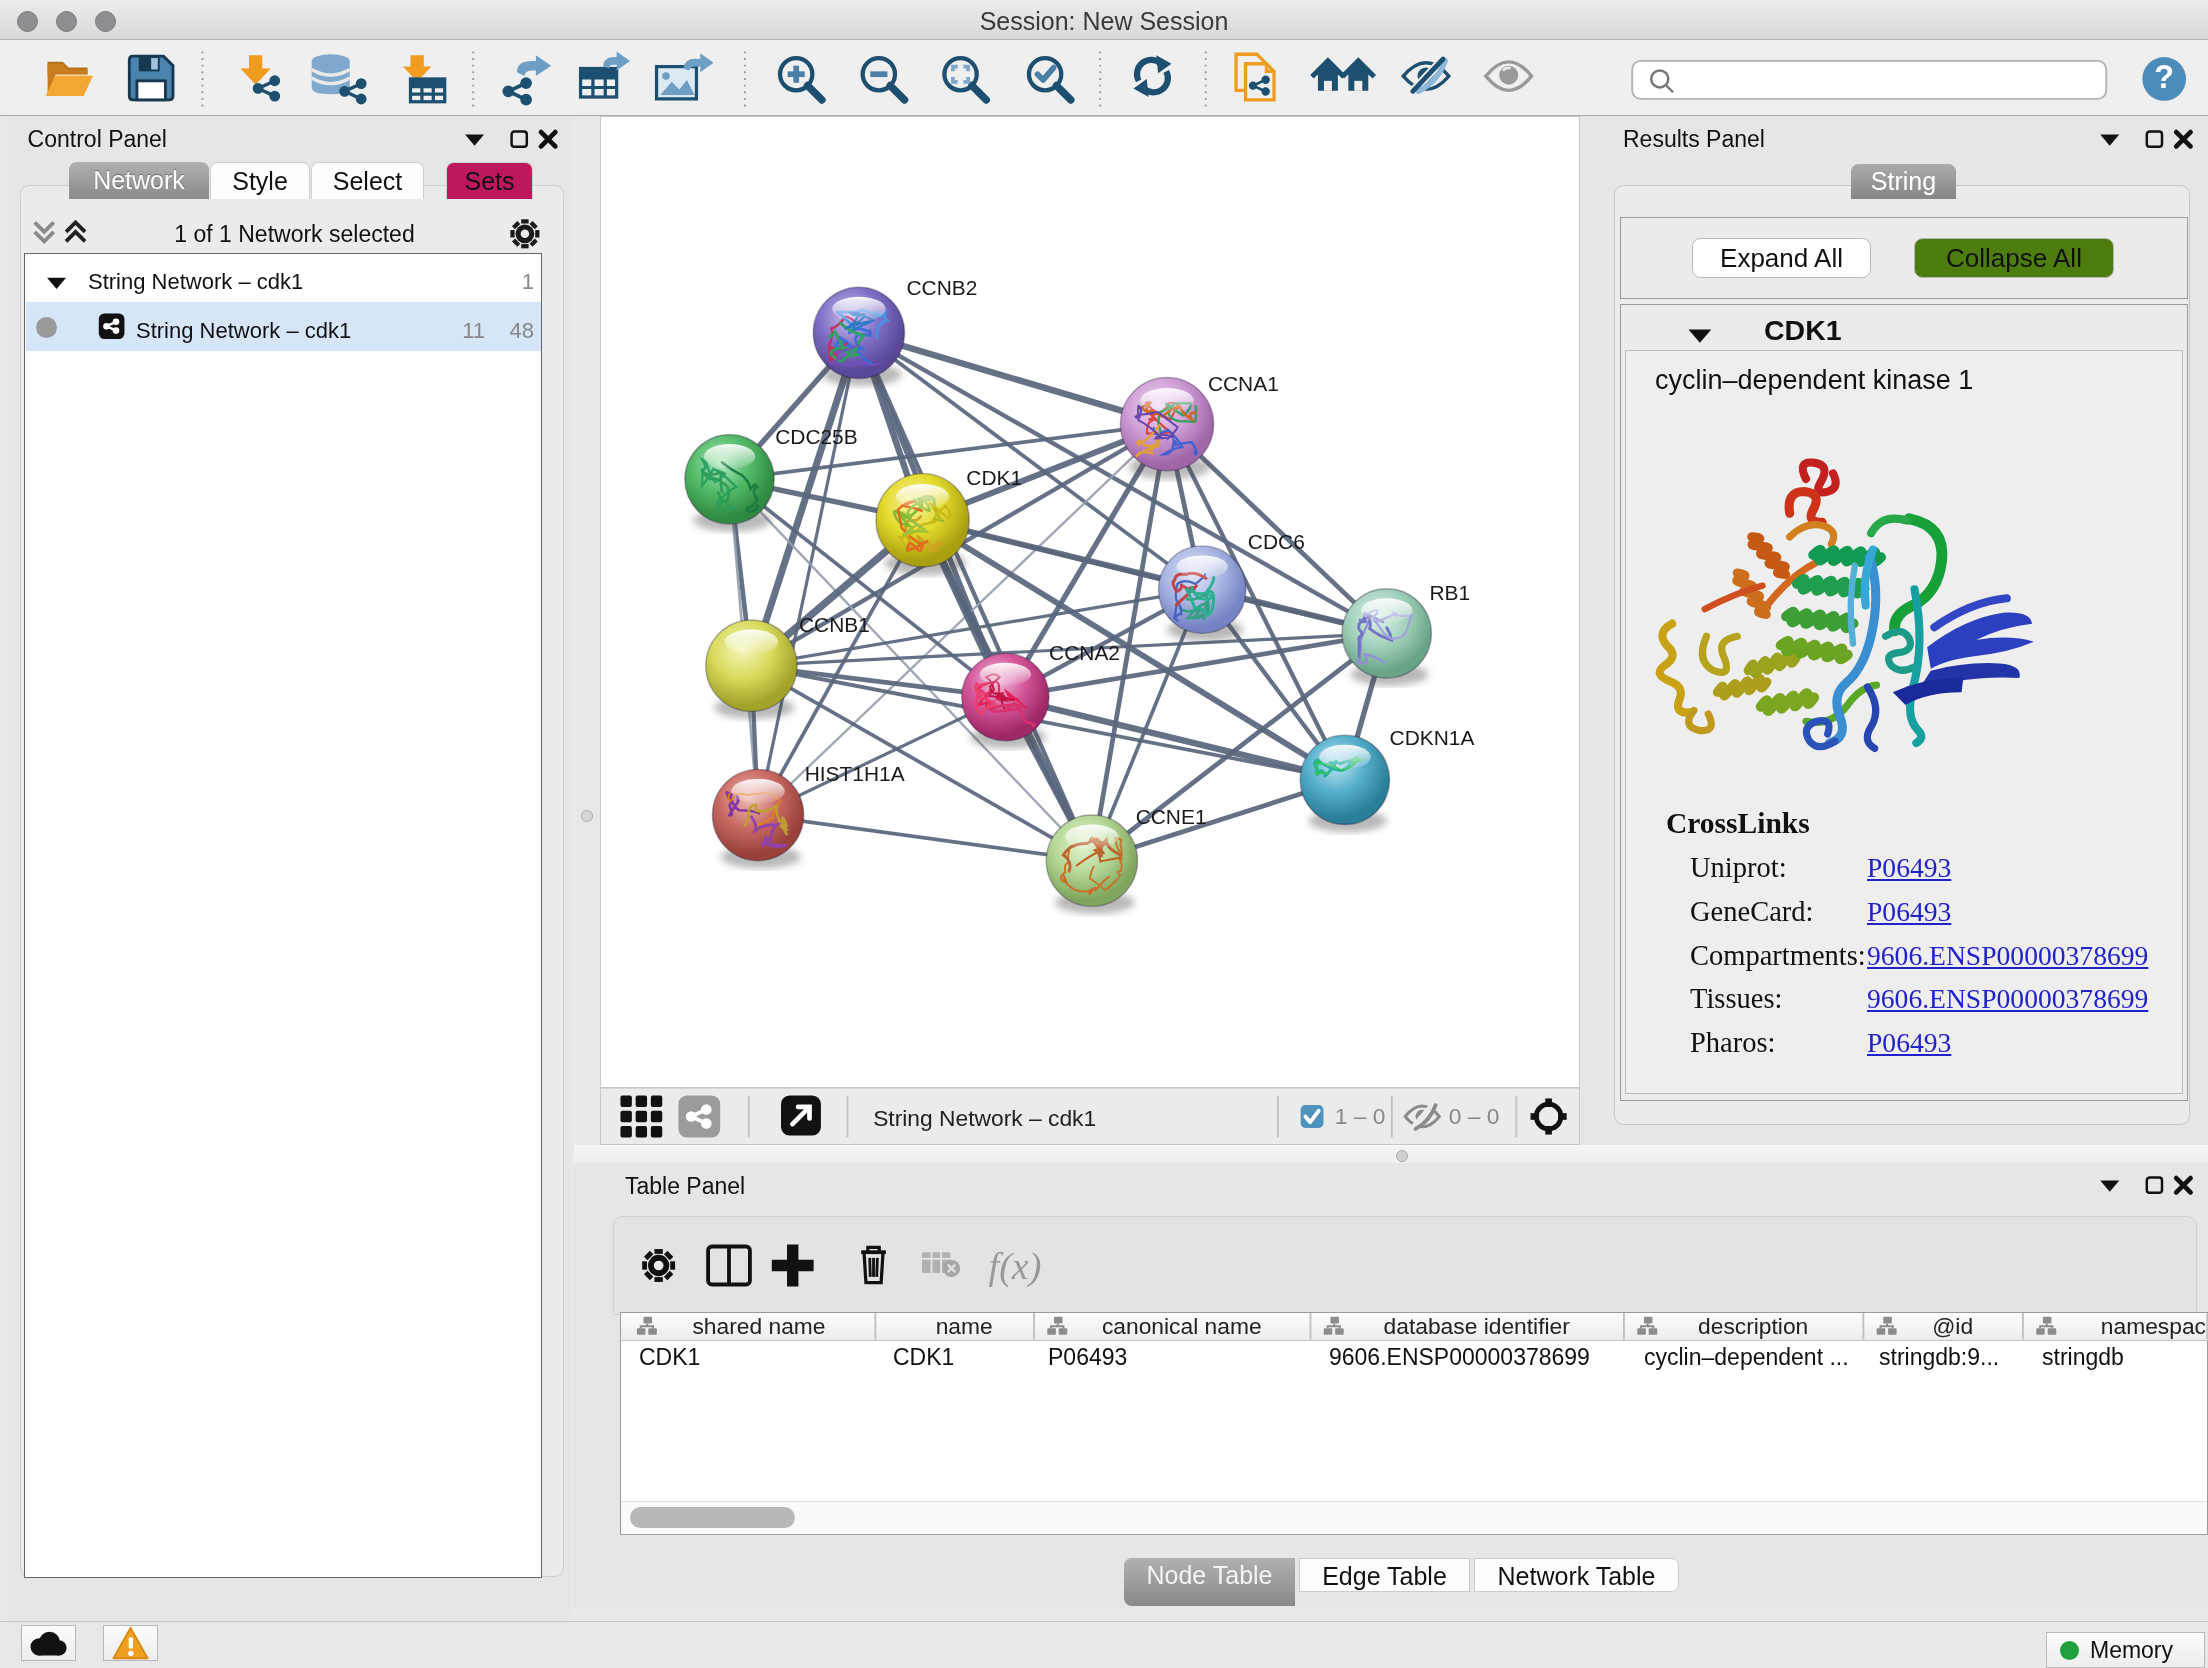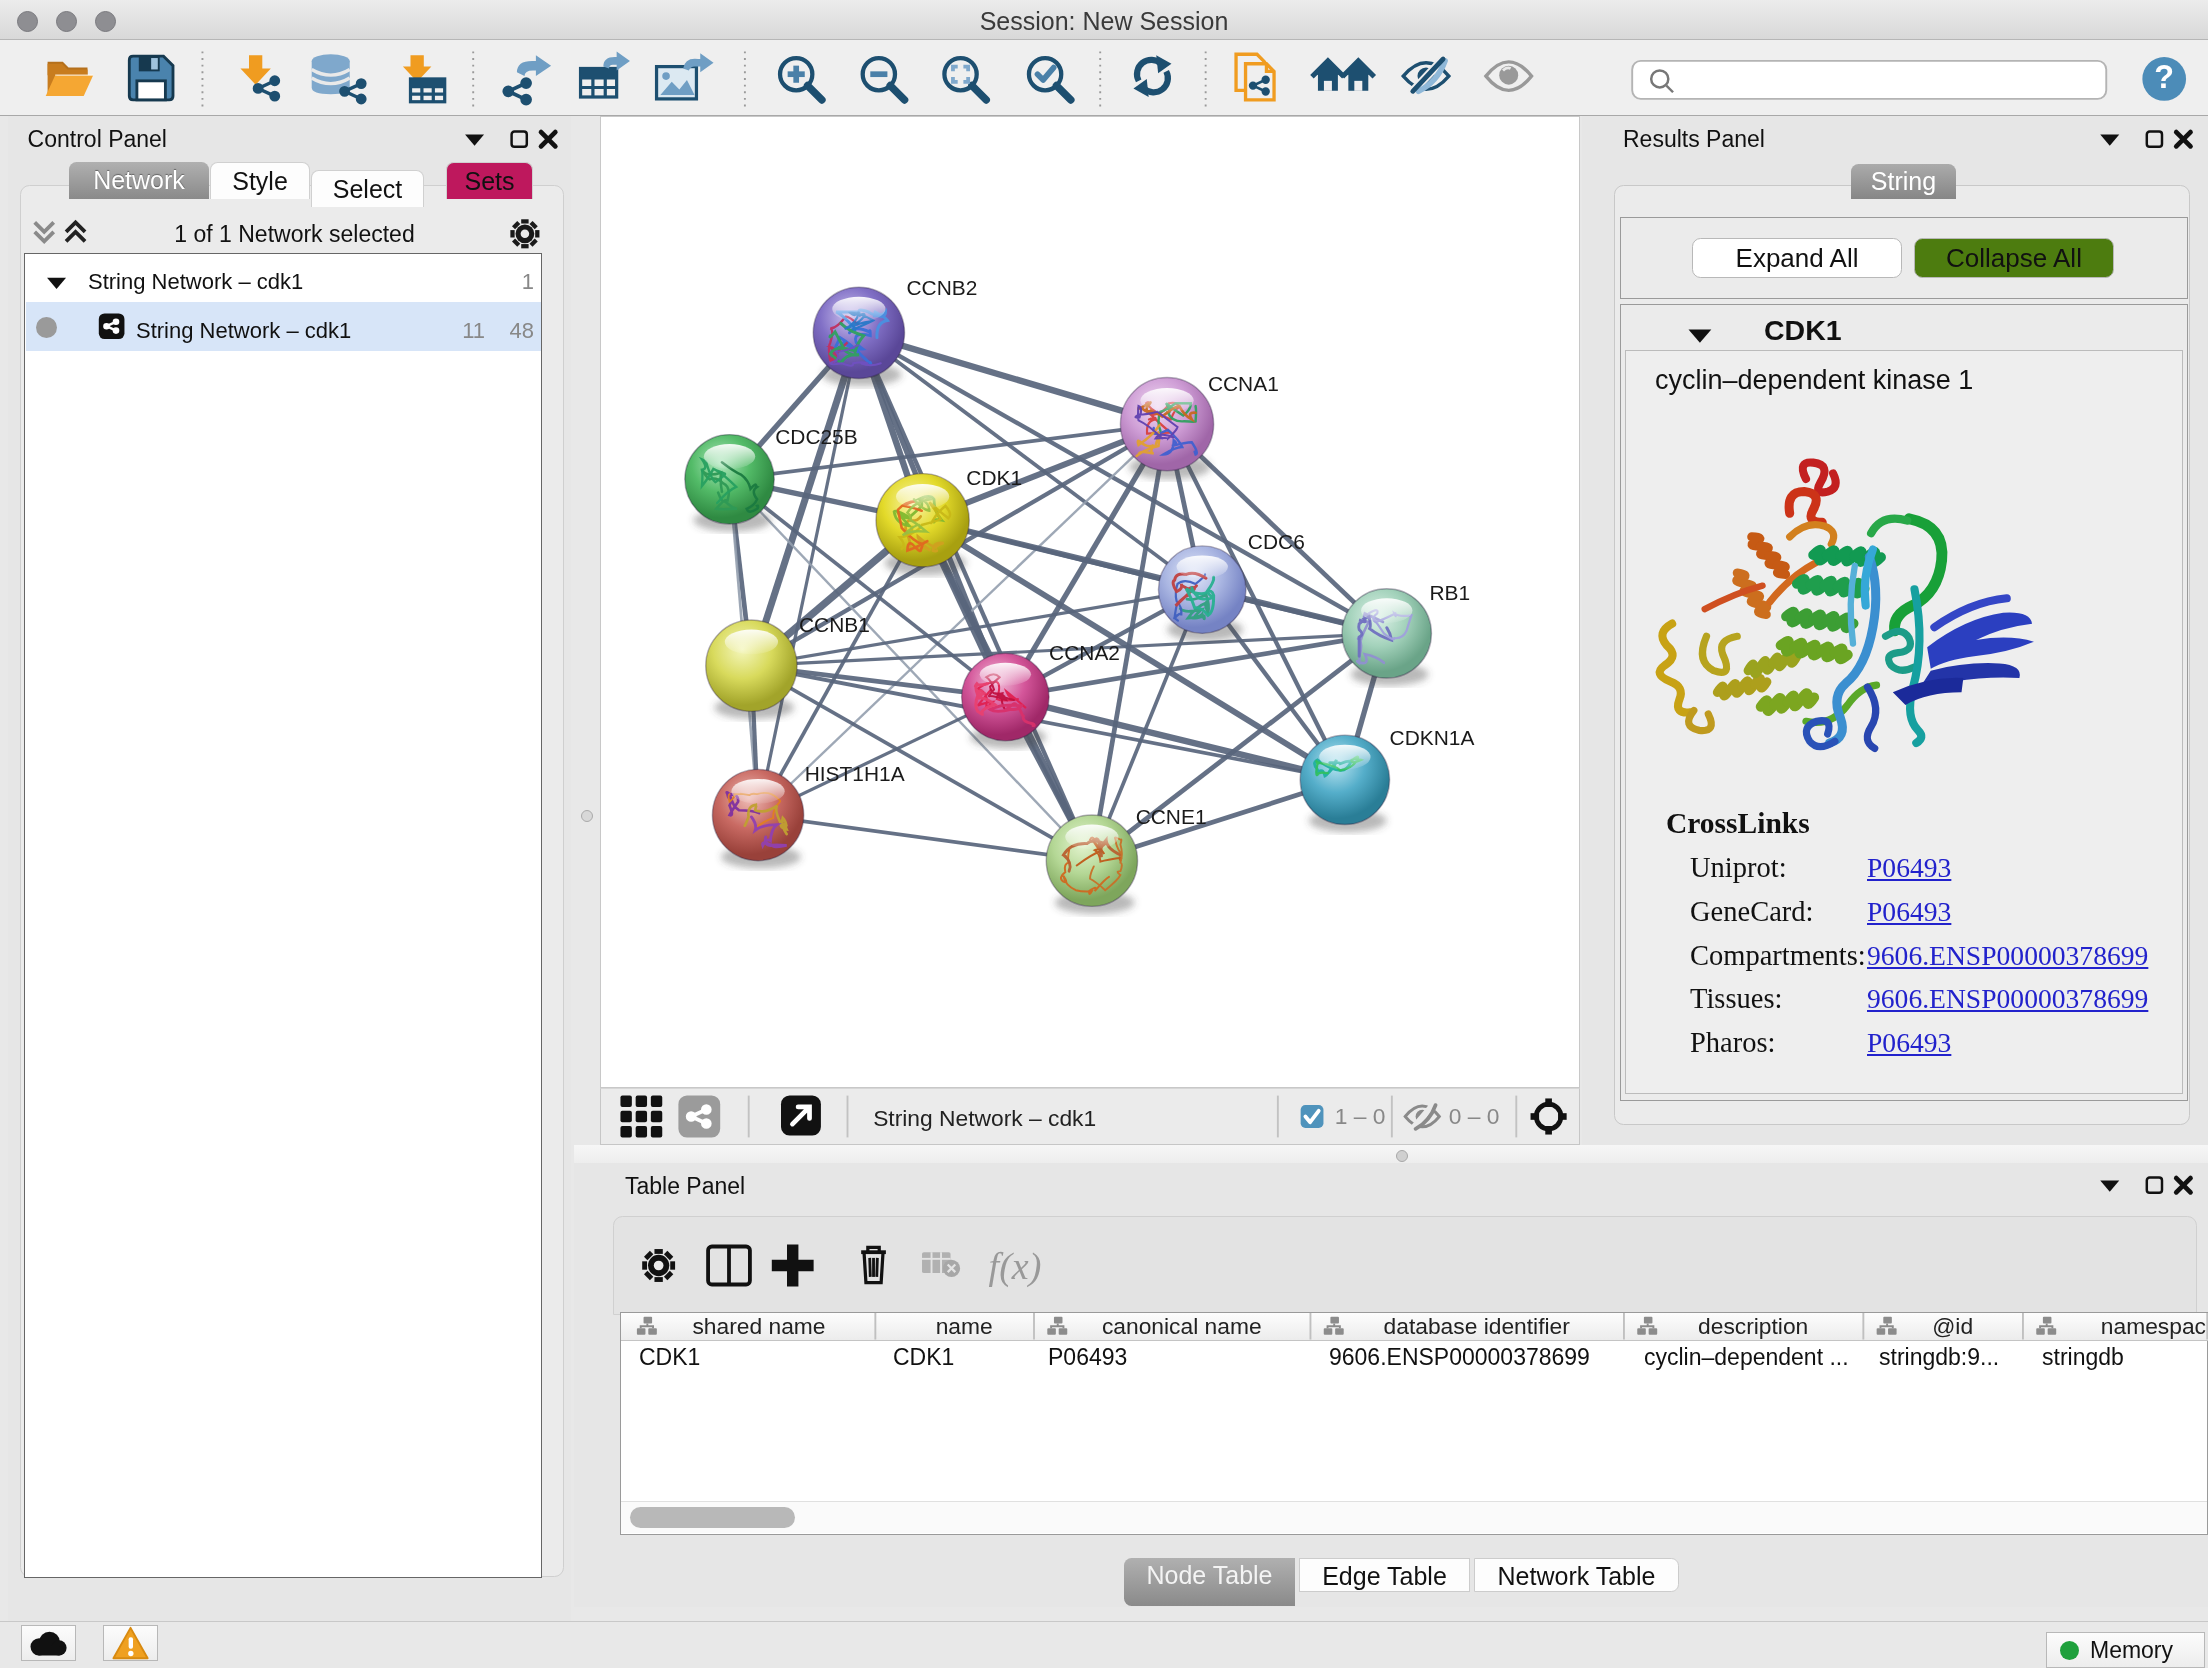--- a/index.html
+++ b/index.html
@@ -206,21 +206,21 @@
     <path d="M489 11 L509 11 L499 23 Z" fill="#111"></path>
     <rect x="538" y="8" width="16" height="16" rx="3" fill="none" stroke="#111" stroke-width="2.6"></rect>
     <g stroke="#111" stroke-width="5" stroke-linecap="round">
       <line x1="569" y1="8.5" x2="584" y2="23.5"></line>
       <line x1="584" y1="8.5" x2="569" y2="23.5"></line>
     </g>
   </svg>
 <div class="abs" style="left:20px;top:185px;width:544px;height:1392px;background:#ebebeb;border:1px solid #cfcfcf;border-radius:9.5px"></div>
 <div class="abs" style="left:69px;top:162px;width:140px;height:37px;background:linear-gradient(#b0b0b0,#8a8a8a);border-radius:7.6px 7.6px 0 0;color:#fff;text-align:center;line-height:37px;font-size:25px;text-shadow:0 -1px 1px rgba(0,0,0,0.4)">Network</div>
 <div class="abs" style="left:210px;top:162px;width:100px;height:37px;background:#fdfdfd;border:1px solid #d0d0d0;border-bottom:none;border-radius:7.6px 7.6px 0 0;color:#111;text-align:center;line-height:37px;font-size:25px">Style</div>
-<div class="abs" style="left:311px;top:170px;width:113px;height:37px;background:#fdfdfd;border:1px solid #d0d0d0;border-bottom:none;border-radius:7.6px 7.6px 0 0;color:#111;text-align:center;line-height:37px;font-size:25px">Select</div>
+<div class="abs" style="left:311px;top:162px;width:113px;height:37px;background:#fdfdfd;border:1px solid #d0d0d0;border-bottom:none;border-radius:7.6px 7.6px 0 0;color:#111;text-align:center;line-height:37px;font-size:25px">Select</div>
 <div class="abs" style="left:446px;top:162px;width:87px;height:37px;background:#be185d;border:1px solid #d0d0d0;border-bottom:none;border-radius:7.6px 7.6px 0 0;color:#111;text-align:center;line-height:37px;font-size:25px">Sets</div>
 <svg width="571" height="76" viewBox="0 0 600 80" style="left:0;top:211px">
     <g transform="translate(36,12)" stroke="#8a8a8a" stroke-width="4" fill="none">
       <path d="M0 0 L10 10 L20 0"></path>
       <path d="M0 10 L10 20 L20 10"></path>
     </g>
     <g transform="translate(69,12)" stroke="#222" stroke-width="4" fill="none">
       <path d="M0 10 L10 0 L20 10"></path>
       <path d="M0 20 L10 10 L20 20"></path>
     </g>
@@ -537,21 +537,21 @@
     <path d="M545 11 L565 11 L555 23 Z" fill="#111"></path>
     <rect x="594" y="8" width="16" height="16" rx="3" fill="none" stroke="#111" stroke-width="2.6"></rect>
     <g stroke="#111" stroke-width="5" stroke-linecap="round">
       <line x1="625" y1="8.5" x2="640" y2="23.5"></line>
       <line x1="640" y1="8.5" x2="625" y2="23.5"></line>
     </g>
   </svg>
 <div class="abs" style="left:1851px;top:164px;width:105px;height:35px;background:linear-gradient(#ababab,#868686);border-radius:7.6px 7.6px 0 0;color:#fff;text-align:center;line-height:35px;font-size:25px;z-index:3">String</div>
 <div class="abs" style="left:1614px;top:185px;width:576px;height:940px;background:#ebebeb;border:1px solid #c8c8c8;border-radius:9.5px"></div>
 <div class="abs" style="left:1620px;top:217px;width:568px;height:82px;background:#ebebeb;border:1.9px solid #9a9a9a"></div>
-<div class="abs" style="left:1692px;top:238px;width:210px;height:40px;background:#fff;border:1px solid #b8b8b8;border-radius:8.6px;font-size:26px;text-align:center;line-height:39px;color:#111">Expand All</div>
+<div class="abs" style="left:1692px;top:238px;width:179px;height:40px;background:#fff;border:1px solid #b8b8b8;border-radius:8.6px;font-size:26px;text-align:center;line-height:39px;color:#111">Expand All</div>
 <div class="abs" style="left:1914px;top:238px;width:200px;height:40px;background:#4d7c0f;border:1px solid #b8b8b8;border-radius:8.6px;font-size:26px;text-align:center;line-height:39px;color:#111">Collapse All</div>
 <div class="abs" style="left:1620px;top:304px;width:568px;height:797px;background:#ebebeb;border:1.9px solid #9a9a9a"></div>
 <svg width="57" height="38" viewBox="0 0 60 40" style="left:1679px;top:318px">
     <path d="M10 12 L34 12 L22 26 Z" fill="#111"></path>
   </svg>
 <div class="abs" style="left:1764px;top:314px;font-size:28.5px;font-weight:bold;color:#111">CDK1</div>
 <div class="abs" style="left:1625px;top:350px;width:558px;height:744px;background:#eeeeee;border:1px solid #bbb"></div>
 <div class="abs" style="left:1655px;top:365px;font-size:27px;color:#111">cyclin–dependent kinase 1</div>
 <svg width="398" height="312" viewBox="0 0 440 345" style="position:absolute;left:1654px;top:450px">
     <path d="M168 32 Q158 12 176 14 Q196 16 184 36 Q176 50 192 46 Q206 42 198 26" fill="none" stroke="#c32020" stroke-width="9" stroke-linecap="round"></path>

